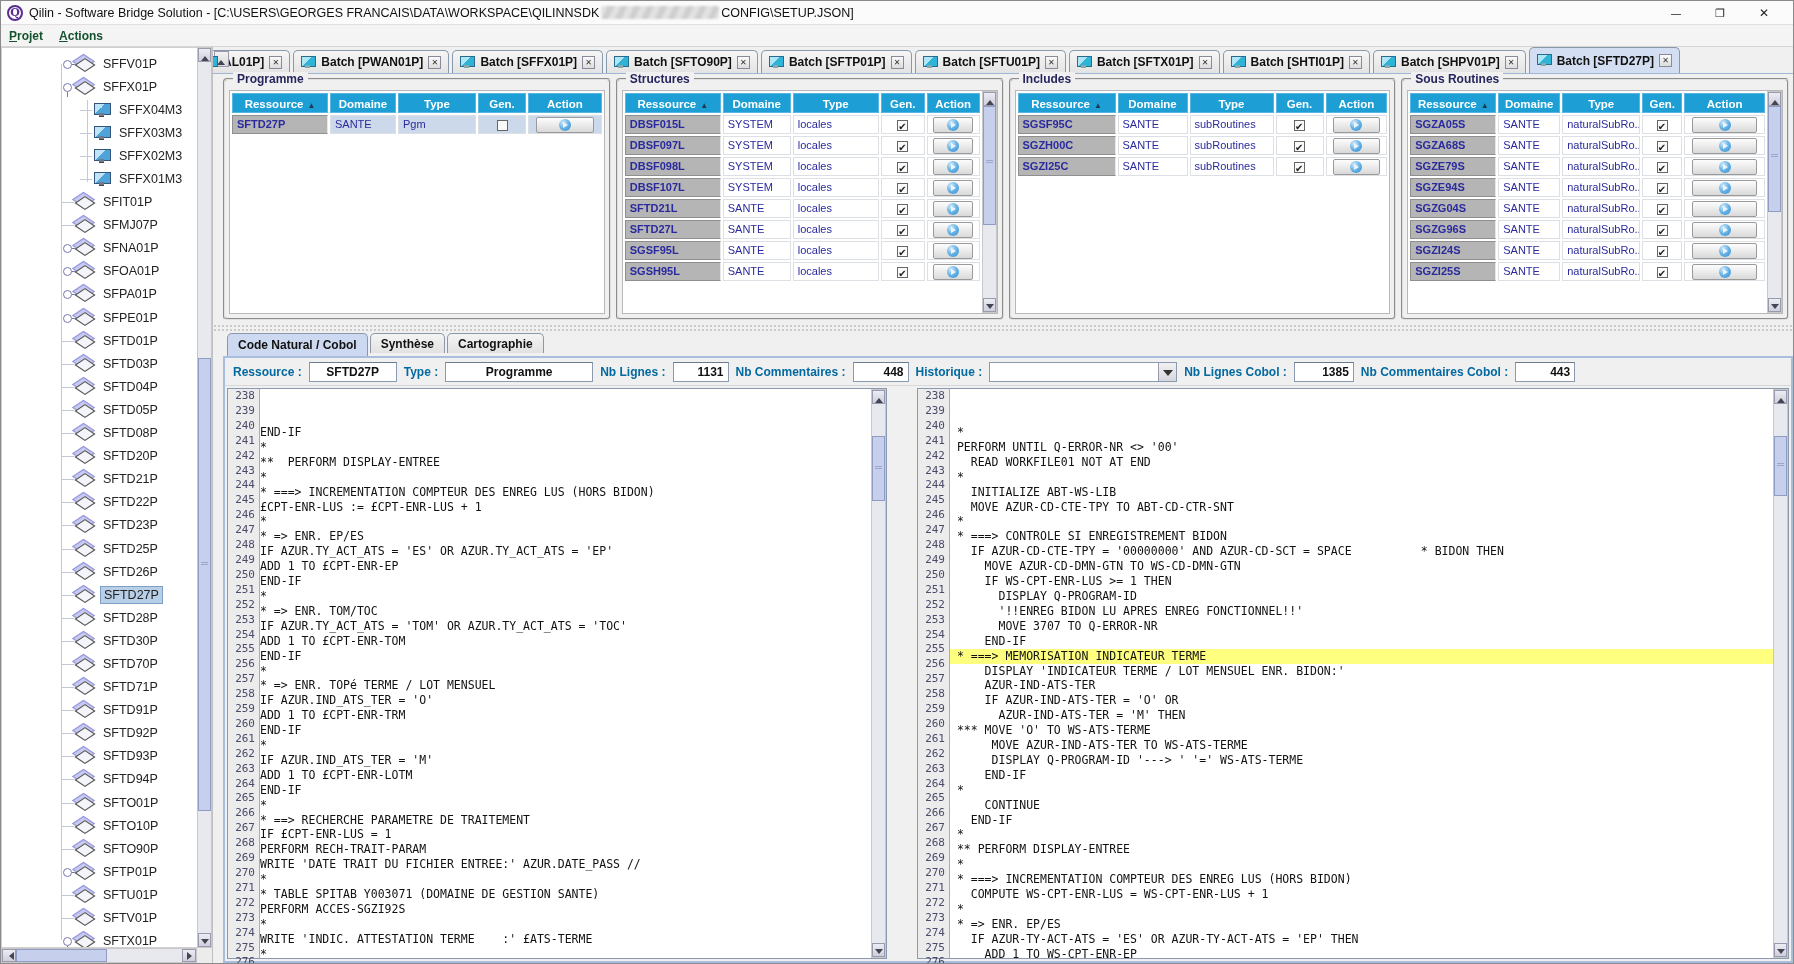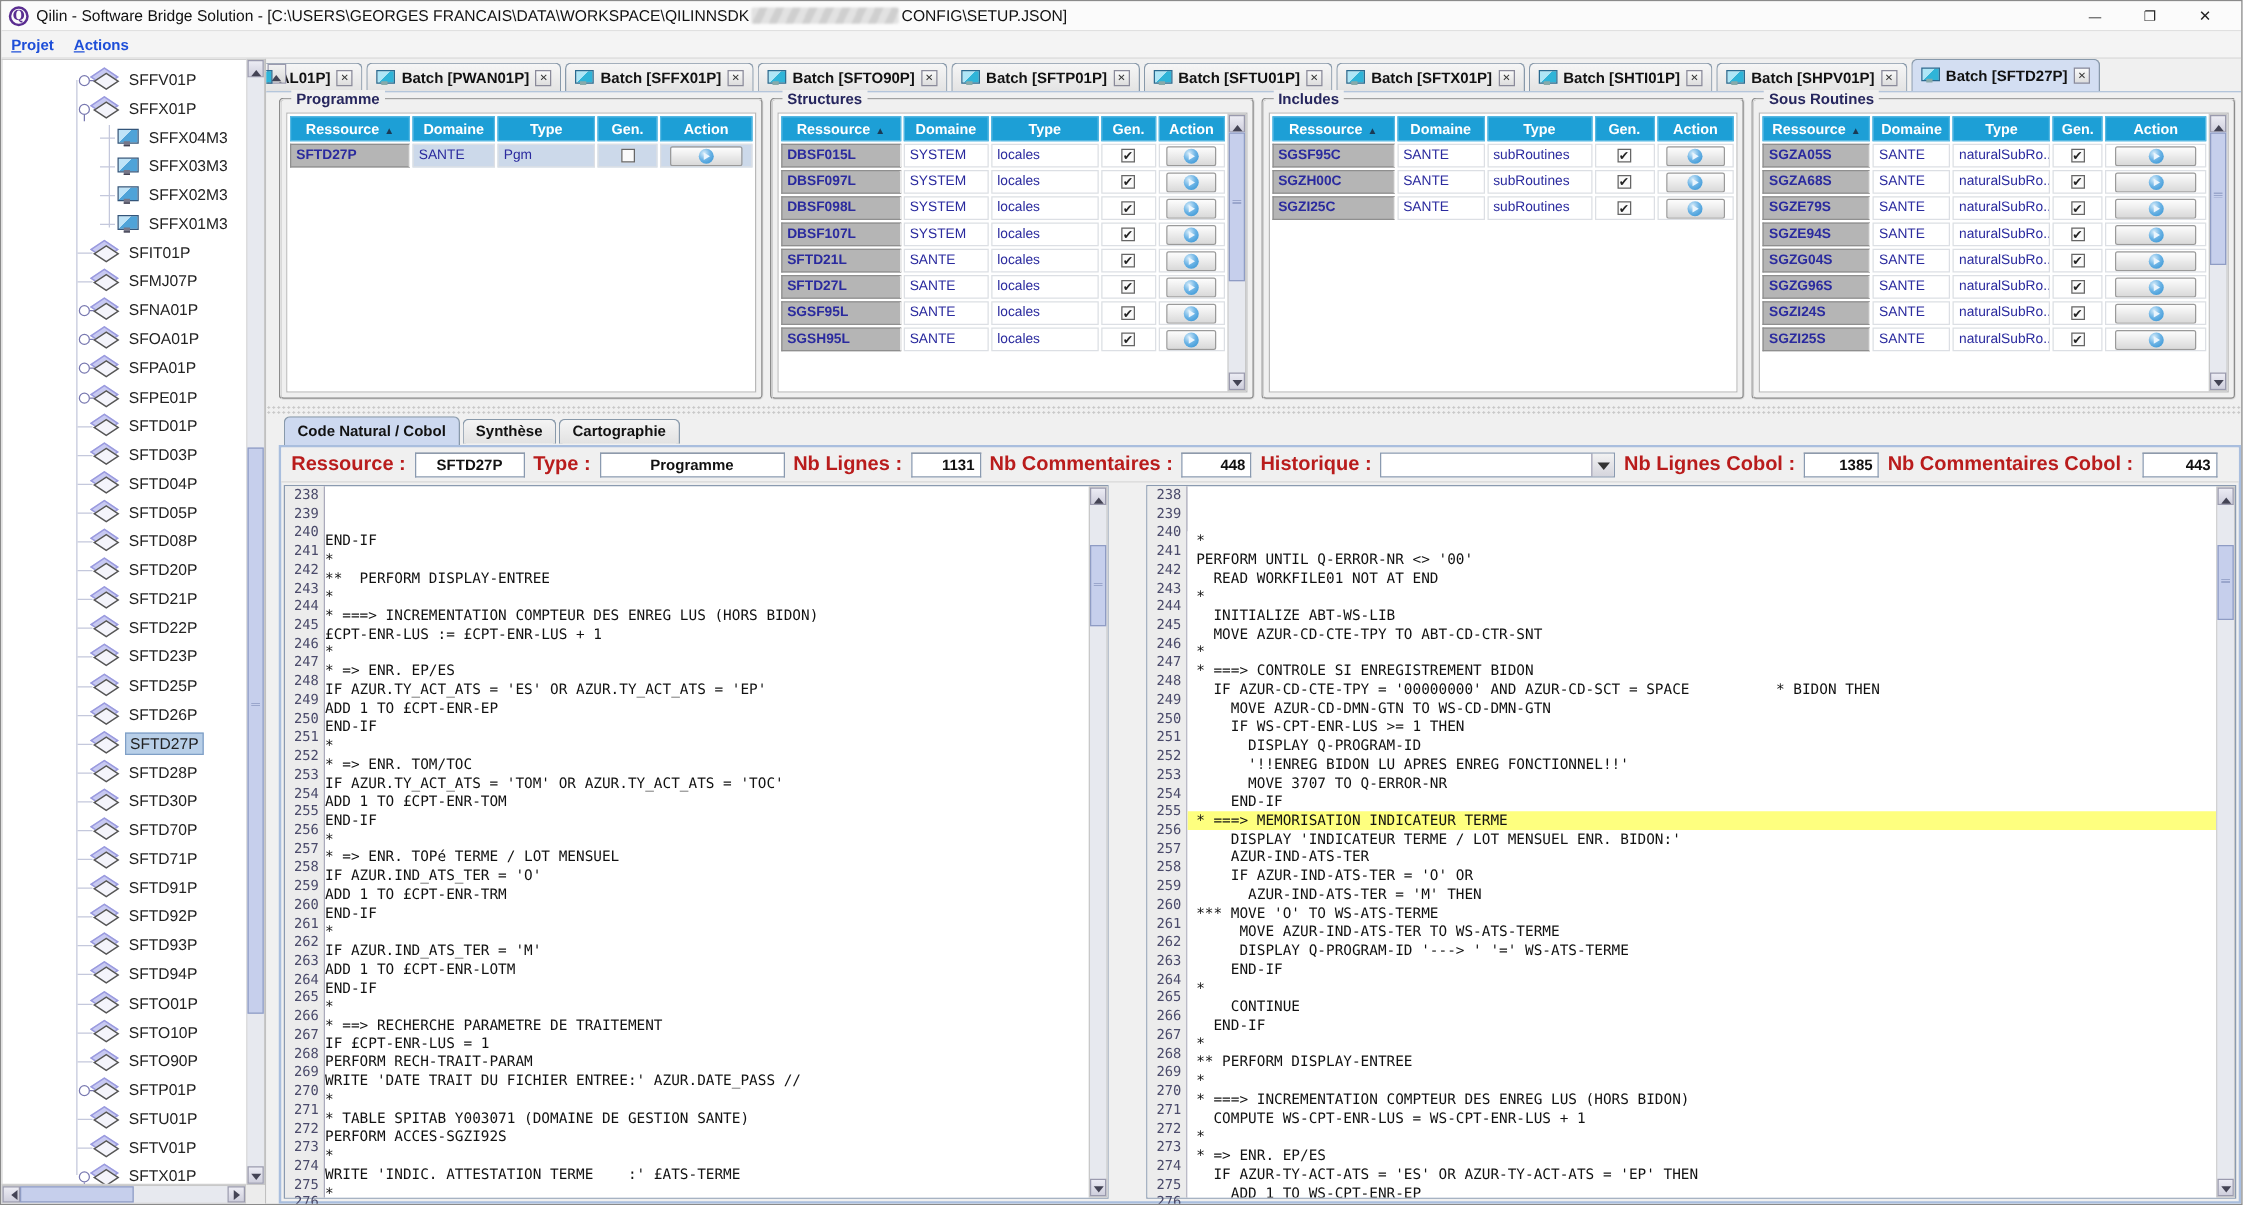--- a/index.html
+++ b/index.html
@@ -16,21 +16,21 @@
   .app-icon{width:16px;height:16px;border:2px solid #5a2d91;border-radius:50%;color:#5a2d91;font-weight:bold;font-family:"DejaVu Serif",serif;font-size:11px;line-height:12px;text-align:center;margin-right:6px;}
   .title-text{display:flex;align-items:center;font-size:12.5px;color:#111;white-space:pre;}
   .redacted{display:inline-block;width:118px;height:13px;background:repeating-linear-gradient(115deg,#e2e2e2 0 6px,#cfcfcf 6px 12px);filter:blur(1px);margin:0 2px;border-radius:2px;}
   .win-controls{margin-left:auto;display:flex;gap:14px;padding-right:8px;}
   .win-btn{width:30px;height:18px;text-align:center;color:#222;font-size:12px;line-height:18px;cursor:default;}
   .win-btn.min::after{content:"—";font-size:10px;}
   .win-btn.max::after{content:"❐";font-size:11px;}
   .win-btn.close::after{content:"✕";}
   
   .menubar{height:22px;background:#f4f4f4;border-bottom:1px solid #d6d6d6;display:flex;align-items:center;padding-left:8px;gap:16px;}
-  .menu-item{font-weight:bold;color:#1d4ed8;display:inline-block;}
+  .menu-item{font-weight:bold;color:#14532d;display:inline-block;}
   .menu-item::first-letter{text-decoration:underline;}
   
   .main{display:flex;height:916px;}
   
   .tree-panel{width:212px;flex:none;display:grid;grid-template-columns:1fr 15px;grid-template-rows:1fr 15px;border-right:1px solid #c0c0c0;background:#fff;}
   .tree-view{position:relative;background:#fff;overflow:hidden;padding-top:4px;border:1px solid #d0d0d0;border-right:none;}
   .tree-spine{position:absolute;width:1px;background:#c4c8dc;left:59px;top:16px;height:876px;}
   .tree-spine.child-spine{left:85px;top:52px;height:82px;}
   .tree-row{height:23.1px;display:flex;align-items:center;padding-left:60px;white-space:nowrap;position:relative;}
   .tree-row.child{padding-left:78px;}
@@ -97,26 +97,26 @@
   .cell.sel{background:#ccd9ea;}
   .checkbox{display:inline-block;width:11px;height:11px;border:1px solid #666;background:#fafafa;vertical-align:middle;position:relative;}
   .checkbox.checked::after{content:"✔";position:absolute;left:0px;top:-3px;font-size:10px;color:#222;}
   .action-btn{width:92%;height:16px;margin-top:1px;border:1px solid #9a9a9a;border-radius:2px;background:linear-gradient(#fdfdfd,#d9d9d9);position:relative;display:inline-block;}
   .play-circle{position:absolute;left:50%;top:50%;transform:translate(-50%,-50%);width:12px;height:12px;border-radius:50%;background:radial-gradient(circle at 35% 30%,#d6ecfa,#6cb4e6 45%,#2e8fd0);}
   .play-circle::after{content:"";position:absolute;left:4px;top:3px;border-left:5px solid #eaf5fd;border-top:3px solid transparent;border-bottom:3px solid transparent;}
   
   .splitter-h{height:9px;flex:none;background:#f0f0f0;background-image:radial-gradient(#c9c9c9 1px,transparent 1px);background-size:4px 4px;}
   
   .detail{flex:1;display:flex;flex-direction:column;min-height:0;padding-left:10px;background:#f0f0f0;}
-  .code-tabbar{height:23px;flex:none;display:flex;align-items:center;padding-left:4px;}
+  .code-tabbar{height:23px;flex:none;display:flex;align-items:flex-start;padding-left:4px;}
   .ctab{height:20px;display:flex;align-items:center;padding:0 10px;background:linear-gradient(#f4f4f4,#e2e2e2);border:1px solid #8899aa;border-bottom:none;border-radius:5px 5px 0 0;margin-right:2px;font-weight:bold;font-size:12px;color:#111;}
   .ctab.active{height:23px;background:#cdd9f0;}
   .detail-body{flex:1;display:flex;flex-direction:column;border:2px solid #a9bede;min-height:0;background:#f0f0f0;}
   .fields-row{height:28px;flex:none;display:flex;align-items:center;gap:7px;padding:0 8px;background:#f0f0f0;border-bottom:1px solid #d8d8d8;white-space:nowrap;}
-  .flabel{font-weight:bold;color:#b91c1c;font-size:16px;}
+  .flabel{font-weight:bold;color:#0369a1;font-size:12px;}
   .fval{display:inline-block;height:20px;line-height:18px;background:#fff;border:1px solid #8a9ab0;border-top-color:#6a7a90;padding:0 4px;font-weight:bold;color:#111;font-size:12px;}
   .w90{width:88px;text-align:center;}
   .w150{width:148px;text-align:center;}
   .w58{width:56px;text-align:right;}
   .w62{width:60px;text-align:right;}
   .combo{display:inline-flex;width:188px;height:20px;border:1px solid #8a9ab0;background:#fff;}
   .combo-val{flex:1;}
   .combo-btn{width:18px;background:linear-gradient(#f2f2f2,#d5d5dd);border-left:1px solid #9a9aae;position:relative;}
   .combo-btn::after{content:"";position:absolute;left:4px;top:7px;border:5px solid transparent;border-top:6px solid #333;}
   .code-area{flex:1;display:flex;min-height:0;padding:2px;gap:0;}

